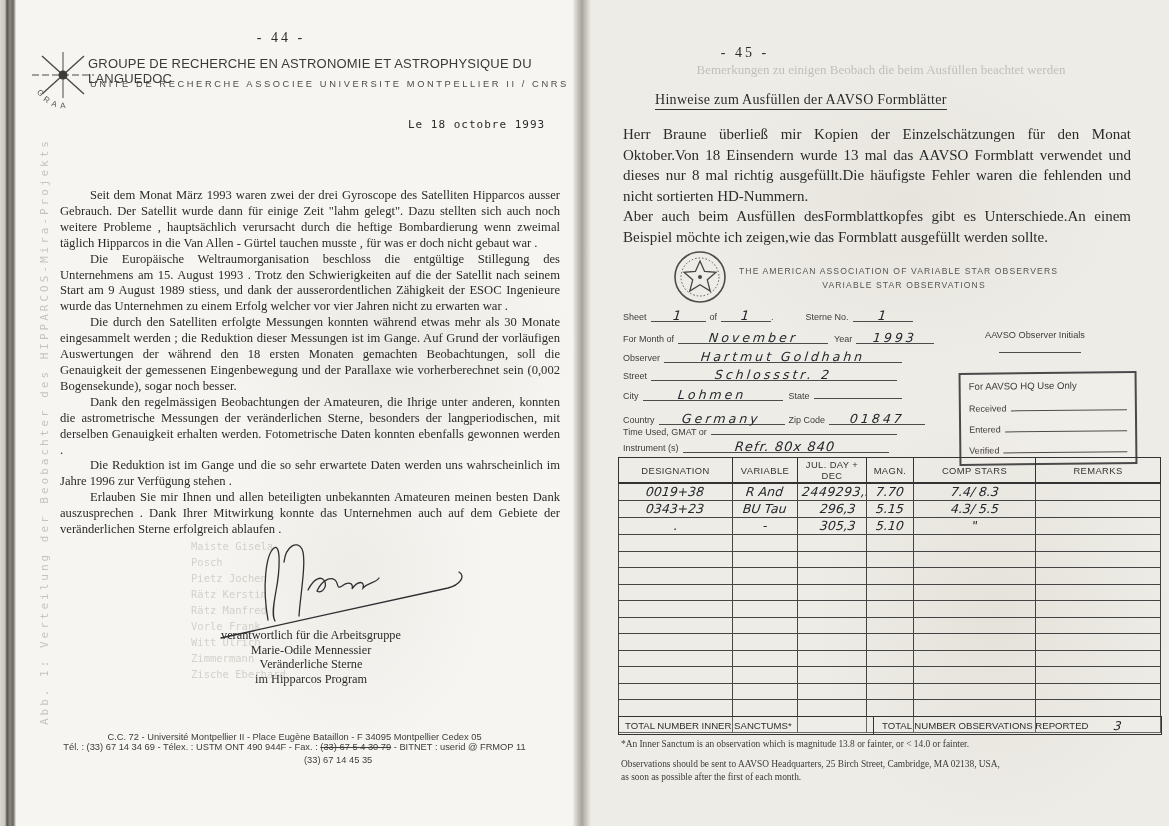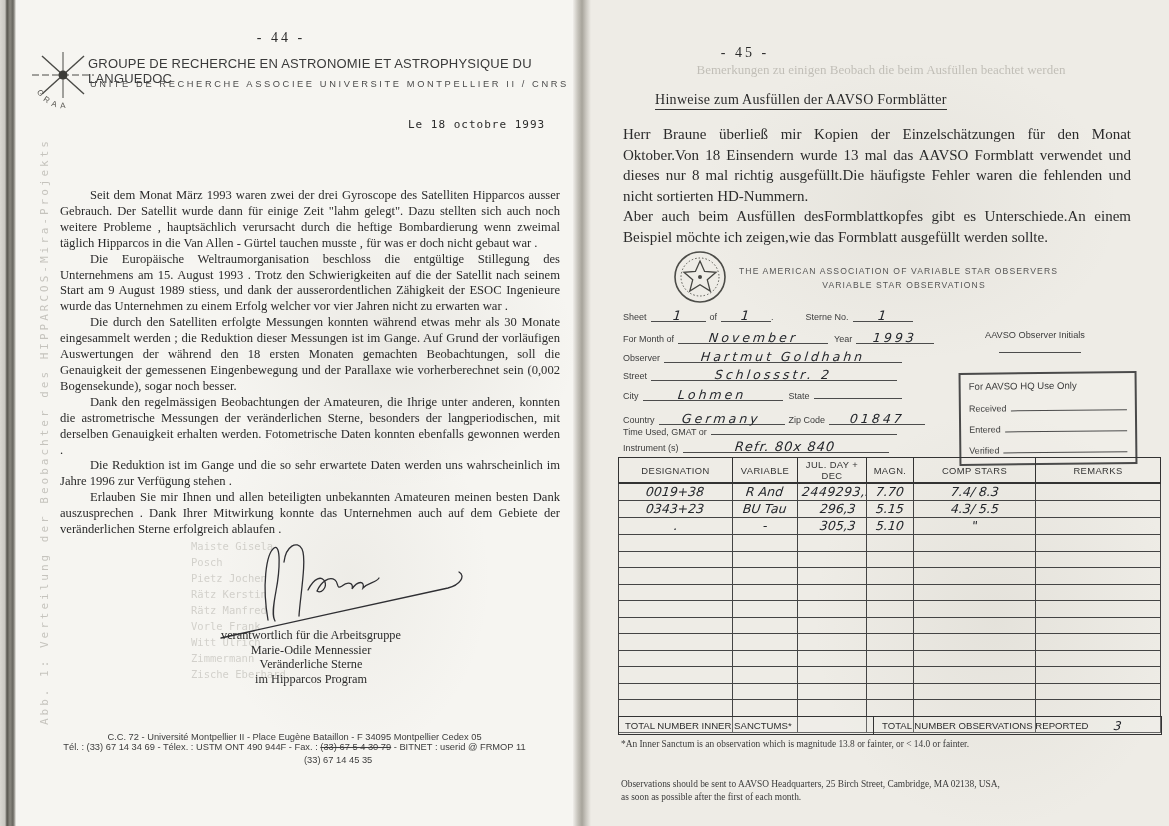--- a/index.html
+++ b/index.html
@@ -383,18 +383,18 @@
 
     <div class="abs" id="totals" style="left:27px;top:709px;margin-top:7px;">
       <div class="lcell">TOTAL NUMBER INNER SANCTUMS*</div>
       <div class="rcell">
         <span>TOTAL NUMBER OBSERVATIONS REPORTED</span>
         <span class="hand tot-val">3</span>
       </div>
     </div>
 
     <div class="abs footnote" style="left:30px;top:738px;">*An Inner Sanctum is an observation which is magnitude 13.8 or fainter, or &lt; 14.0 or fainter.</div>
-    <div class="abs footnote" style="left:30px;top:758px;margin-top:20px;">
+    <div class="abs footnote" style="left:30px;top:758px;">
       <div>Observations should be sent to AAVSO Headquarters, 25 Birch Street, Cambridge, MA 02138, USA,</div>
       <div>as soon as possible after the first of each month.</div>
     </div>
   </div>
 </div>
 
 </body></html>

